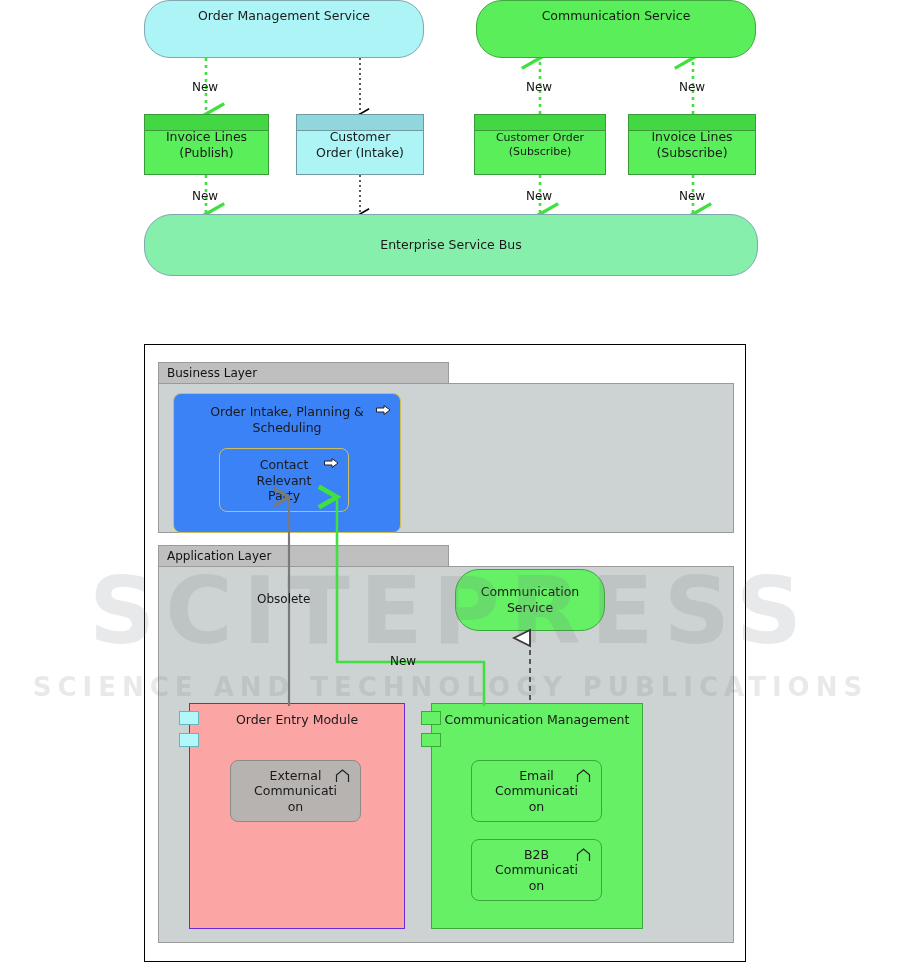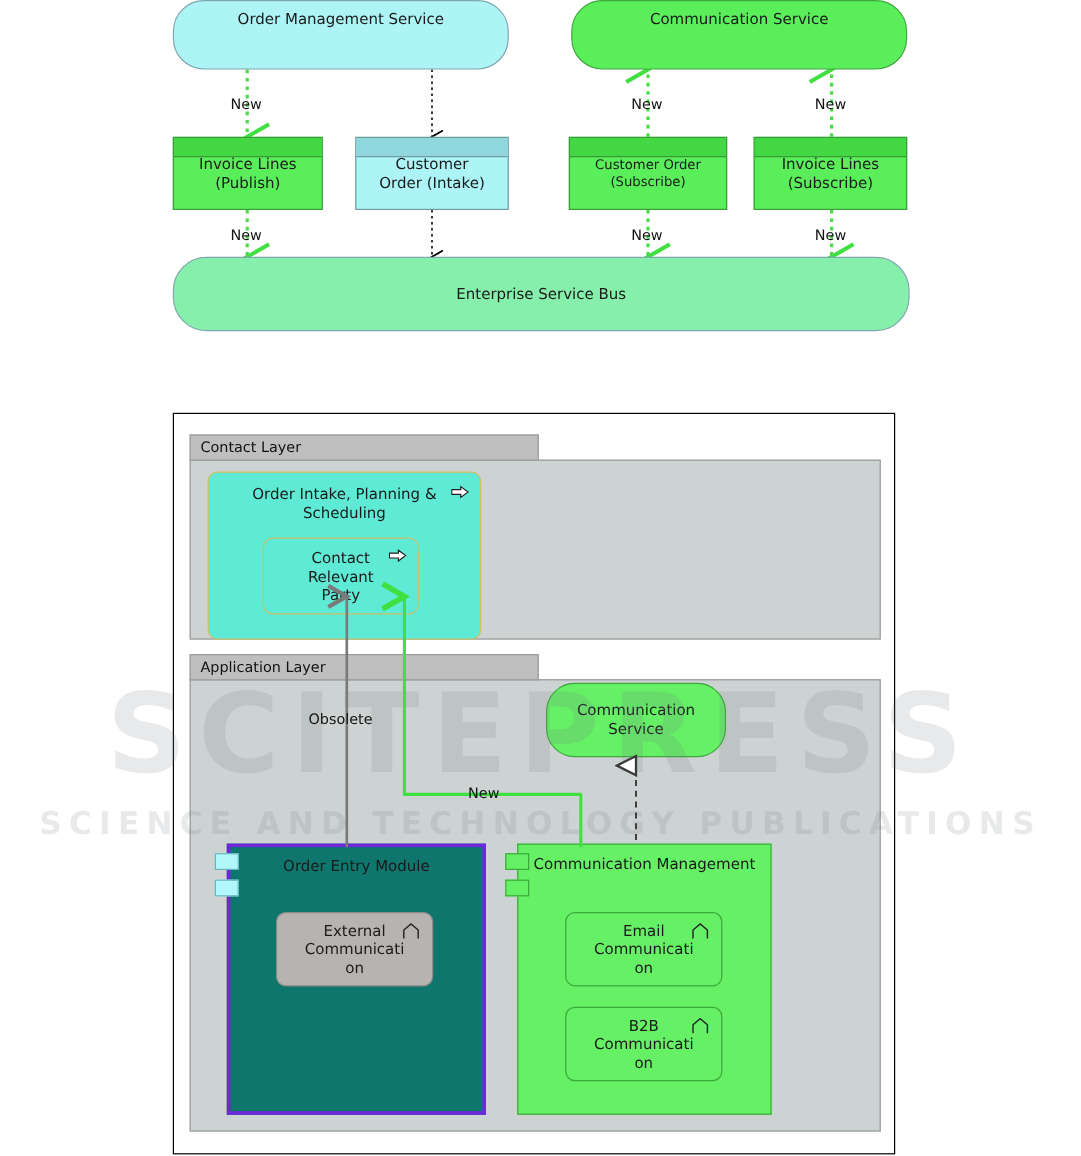--- a/index.html
+++ b/index.html
@@ -108,21 +108,21 @@
   }
   .layer-body {
     position: absolute;
     background: #cdd3d2;
     border: 1px solid #9a9a9a;
     box-sizing: border-box;
     z-index: 2;
   }
 
   .biz-box {
-    background: #5eead4;
+    background: #3b82f6;
     border: 1px solid #cdbf5e;
     border-radius: 8px;
     box-sizing: border-box;
     position: absolute;
     z-index: 4;
   }
   .biz-label {
     position: absolute;
     left: 0; right: 0;
     text-align: center;
@@ -134,21 +134,21 @@
     position: absolute;
     width: 15px; height: 12px;
     z-index: 5;
   }
 
   .app-component {
     position: absolute;
     box-sizing: border-box;
     z-index: 4;
   }
-  .comp-cyan { background: #0f766e; border: 3px solid #6d28d9; }
+  .comp-cyan { background: #fca5a5; border: 1px solid #6d28d9; }
   .comp-green { background: #66f066; border: 1px solid #3aa93a; }
   .comp-title {
     position: absolute;
     left: 0; right: 0; top: 8px;
     text-align: center;
     font-size: 12.5px;
     color: #1a1a1a;
   }
   .comp-tab {
     position: absolute;
@@ -314,21 +314,21 @@
   <div class="edge-label" style="left:192px; top:80px;">New</div>
   <div class="edge-label" style="left:526px; top:80px;">New</div>
   <div class="edge-label" style="left:679px; top:80px;">New</div>
   <div class="edge-label" style="left:192px; top:189px;">New</div>
   <div class="edge-label" style="left:526px; top:189px;">New</div>
   <div class="edge-label" style="left:679px; top:189px;">New</div>
 
   <div id="arch-frame">
 
     <div class="layer-tab" style="left:13px; top:17px; width:291px; height:22px;">
-      <span>Contact Layer</span>
+      <span>Business Layer</span>
     </div>
     <div class="layer-body" style="left:13px; top:38px; width:576px; height:150px;"></div>
 
     <div class="layer-tab" style="left:13px; top:200px; width:291px; height:22px;">
       <span>Application Layer</span>
     </div>
     <div class="layer-body" style="left:13px; top:221px; width:576px; height:377px;"></div>
 
     <div class="biz-box" style="left:28px; top:48px; width:228px; height:140px;">
       <div class="biz-label" style="top:10px;">

